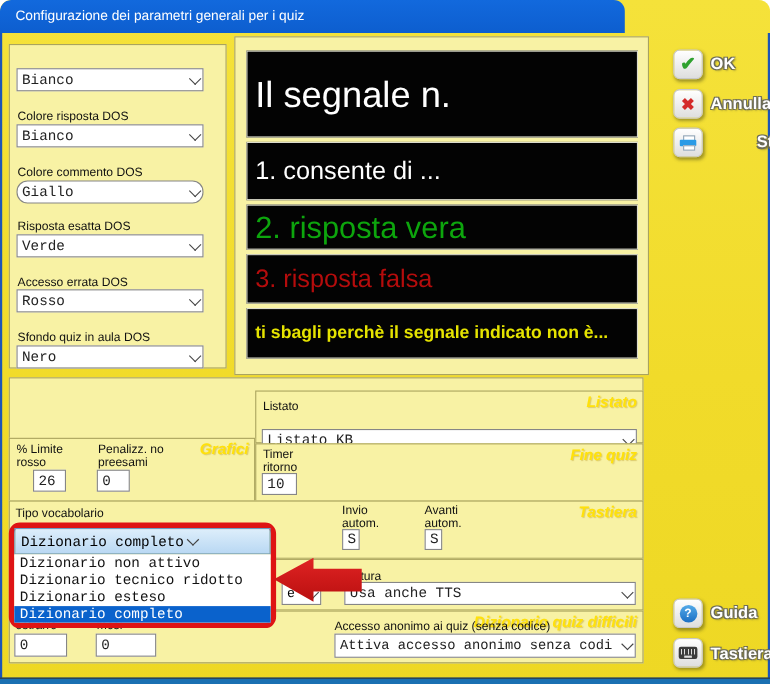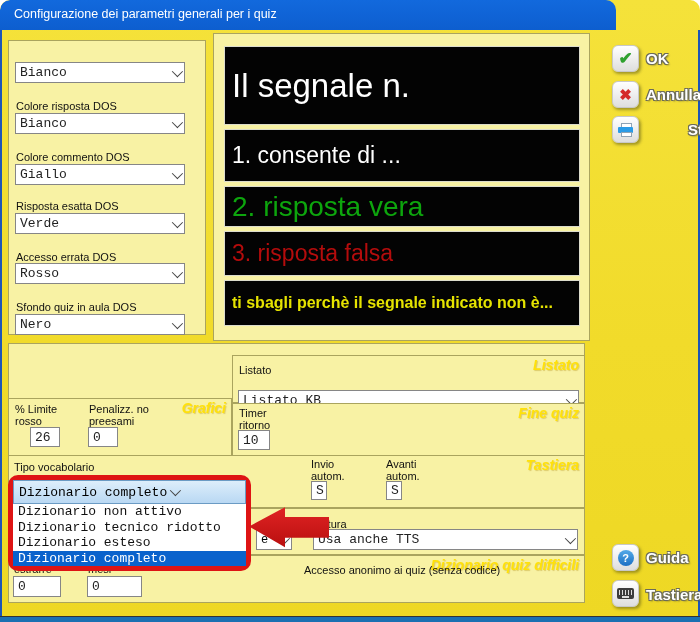--- a/index.html
+++ b/index.html
@@ -1,21 +1,21 @@
 <!DOCTYPE html>
 <html><head>
 <meta charset="utf-8">
 <style>
   html,body{margin:0;padding:0;width:700px;height:622px;overflow:hidden;
     font-family:"Liberation Sans",sans-serif;}
   #window{position:relative;width:700px;height:622px;
     background:linear-gradient(180deg,#f5e23a 0%,#f1db2a 55%,#eed824 100%);
     border-radius:10px 10px 0 0;overflow:hidden;}
   
-  .titlebar{position:absolute;left:0;top:0;width:616px;height:30px;
+  .titlebar{position:absolute;left:0;top:0;width:568px;height:30px;
     background:linear-gradient(180deg,#1269dd,#0d5ecf);border-radius:10px 10px 0 0;}
   .titlebar .txt{position:absolute;left:14px;top:7px;color:#fff;font-size:12.5px;}
   .edge-l{position:absolute;left:0;top:30px;width:2px;height:587px;background:#1c55b8;}
   .edge-r{position:absolute;right:0;top:30px;width:2px;height:587px;background:#1c55b8;}
   .edge-b{position:absolute;left:0;bottom:0;width:700px;height:5px;background:#1a70b2;border-top:1px solid #333;}
 
   .panel{position:absolute;background:#f8f2a4;border:1px solid #aaa45e;box-sizing:border-box;}
   .lbl{position:absolute;font-size:11px;line-height:12px;color:#111;}
   .combo,.inp{position:absolute;background:#fff;border:1px solid #868686;box-sizing:border-box;
     display:flex;align-items:center;padding:0 4px;
@@ -94,21 +94,21 @@
     <div class="lbl" style="left:7px;top:210px;">Accesso errata DOS</div>
     <div class="lbl" style="left:7px;top:260px;">Sfondo quiz in aula DOS</div>
     <div class="combo" style="left:6px;top:21px;width:170px;height:21px;">
         <span class="val">Bianco</span>
         <span class="chev"></span>
       </div>
     <div class="combo" style="left:6px;top:72px;width:170px;height:21px;">
         <span class="val">Bianco</span>
         <span class="chev"></span>
       </div>
-    <div class="combo" style="left:6px;top:123px;width:170px;height:21px;">
+    <div class="combo" style="left:6px;top:123px;width:170px;height:21px;border-radius:10px;">
         <span class="val">Giallo</span>
         <span class="chev"></span>
       </div>
     <div class="combo" style="left:6px;top:172px;width:170px;height:21px;">
         <span class="val">Verde</span>
         <span class="chev"></span>
       </div>
     <div class="combo" style="left:6px;top:222px;width:170px;height:21px;">
         <span class="val">Rosso</span>
         <span class="chev"></span>
@@ -199,20 +199,24 @@
     <span class="chev"></span>
   </div>
 
   <div class="gbox" style="left:8px;top:555px;width:577px;height:48px;">
     <div class="gtitle">Dizionario quiz difficili</div>
     <div class="lbl" style="left:5px;top:7px;">estrarre</div>
     <div class="inp" style="left:4px;top:20px;width:48px;height:21px;">0</div>
     <div class="lbl" style="left:79px;top:7px;">mesi</div>
     <div class="inp" style="left:78px;top:20px;width:55px;height:21px;">0</div>
     <div class="lbl" style="left:295px;top:8px;white-space:nowrap;">Accesso anonimo ai quiz (senza codice)</div>
+    <div class="combo" style="left:295px;top:20px;width:274px;height:22px;font-size:12.5px;">
+        <span class="val">Attiva accesso anonimo senza codi</span>
+        <span class="chev"></span>
+      </div>
   </div>
 
   <div class="ddclosed">
     <span class="val">Dizionario completo</span>
     <span class="chev"></span>
   </div>
   <div class="ddlist">
     <div class="dditem">Dizionario non attivo</div>
     <div class="dditem">Dizionario tecnico ridotto</div>
     <div class="dditem">Dizionario esteso</div>

